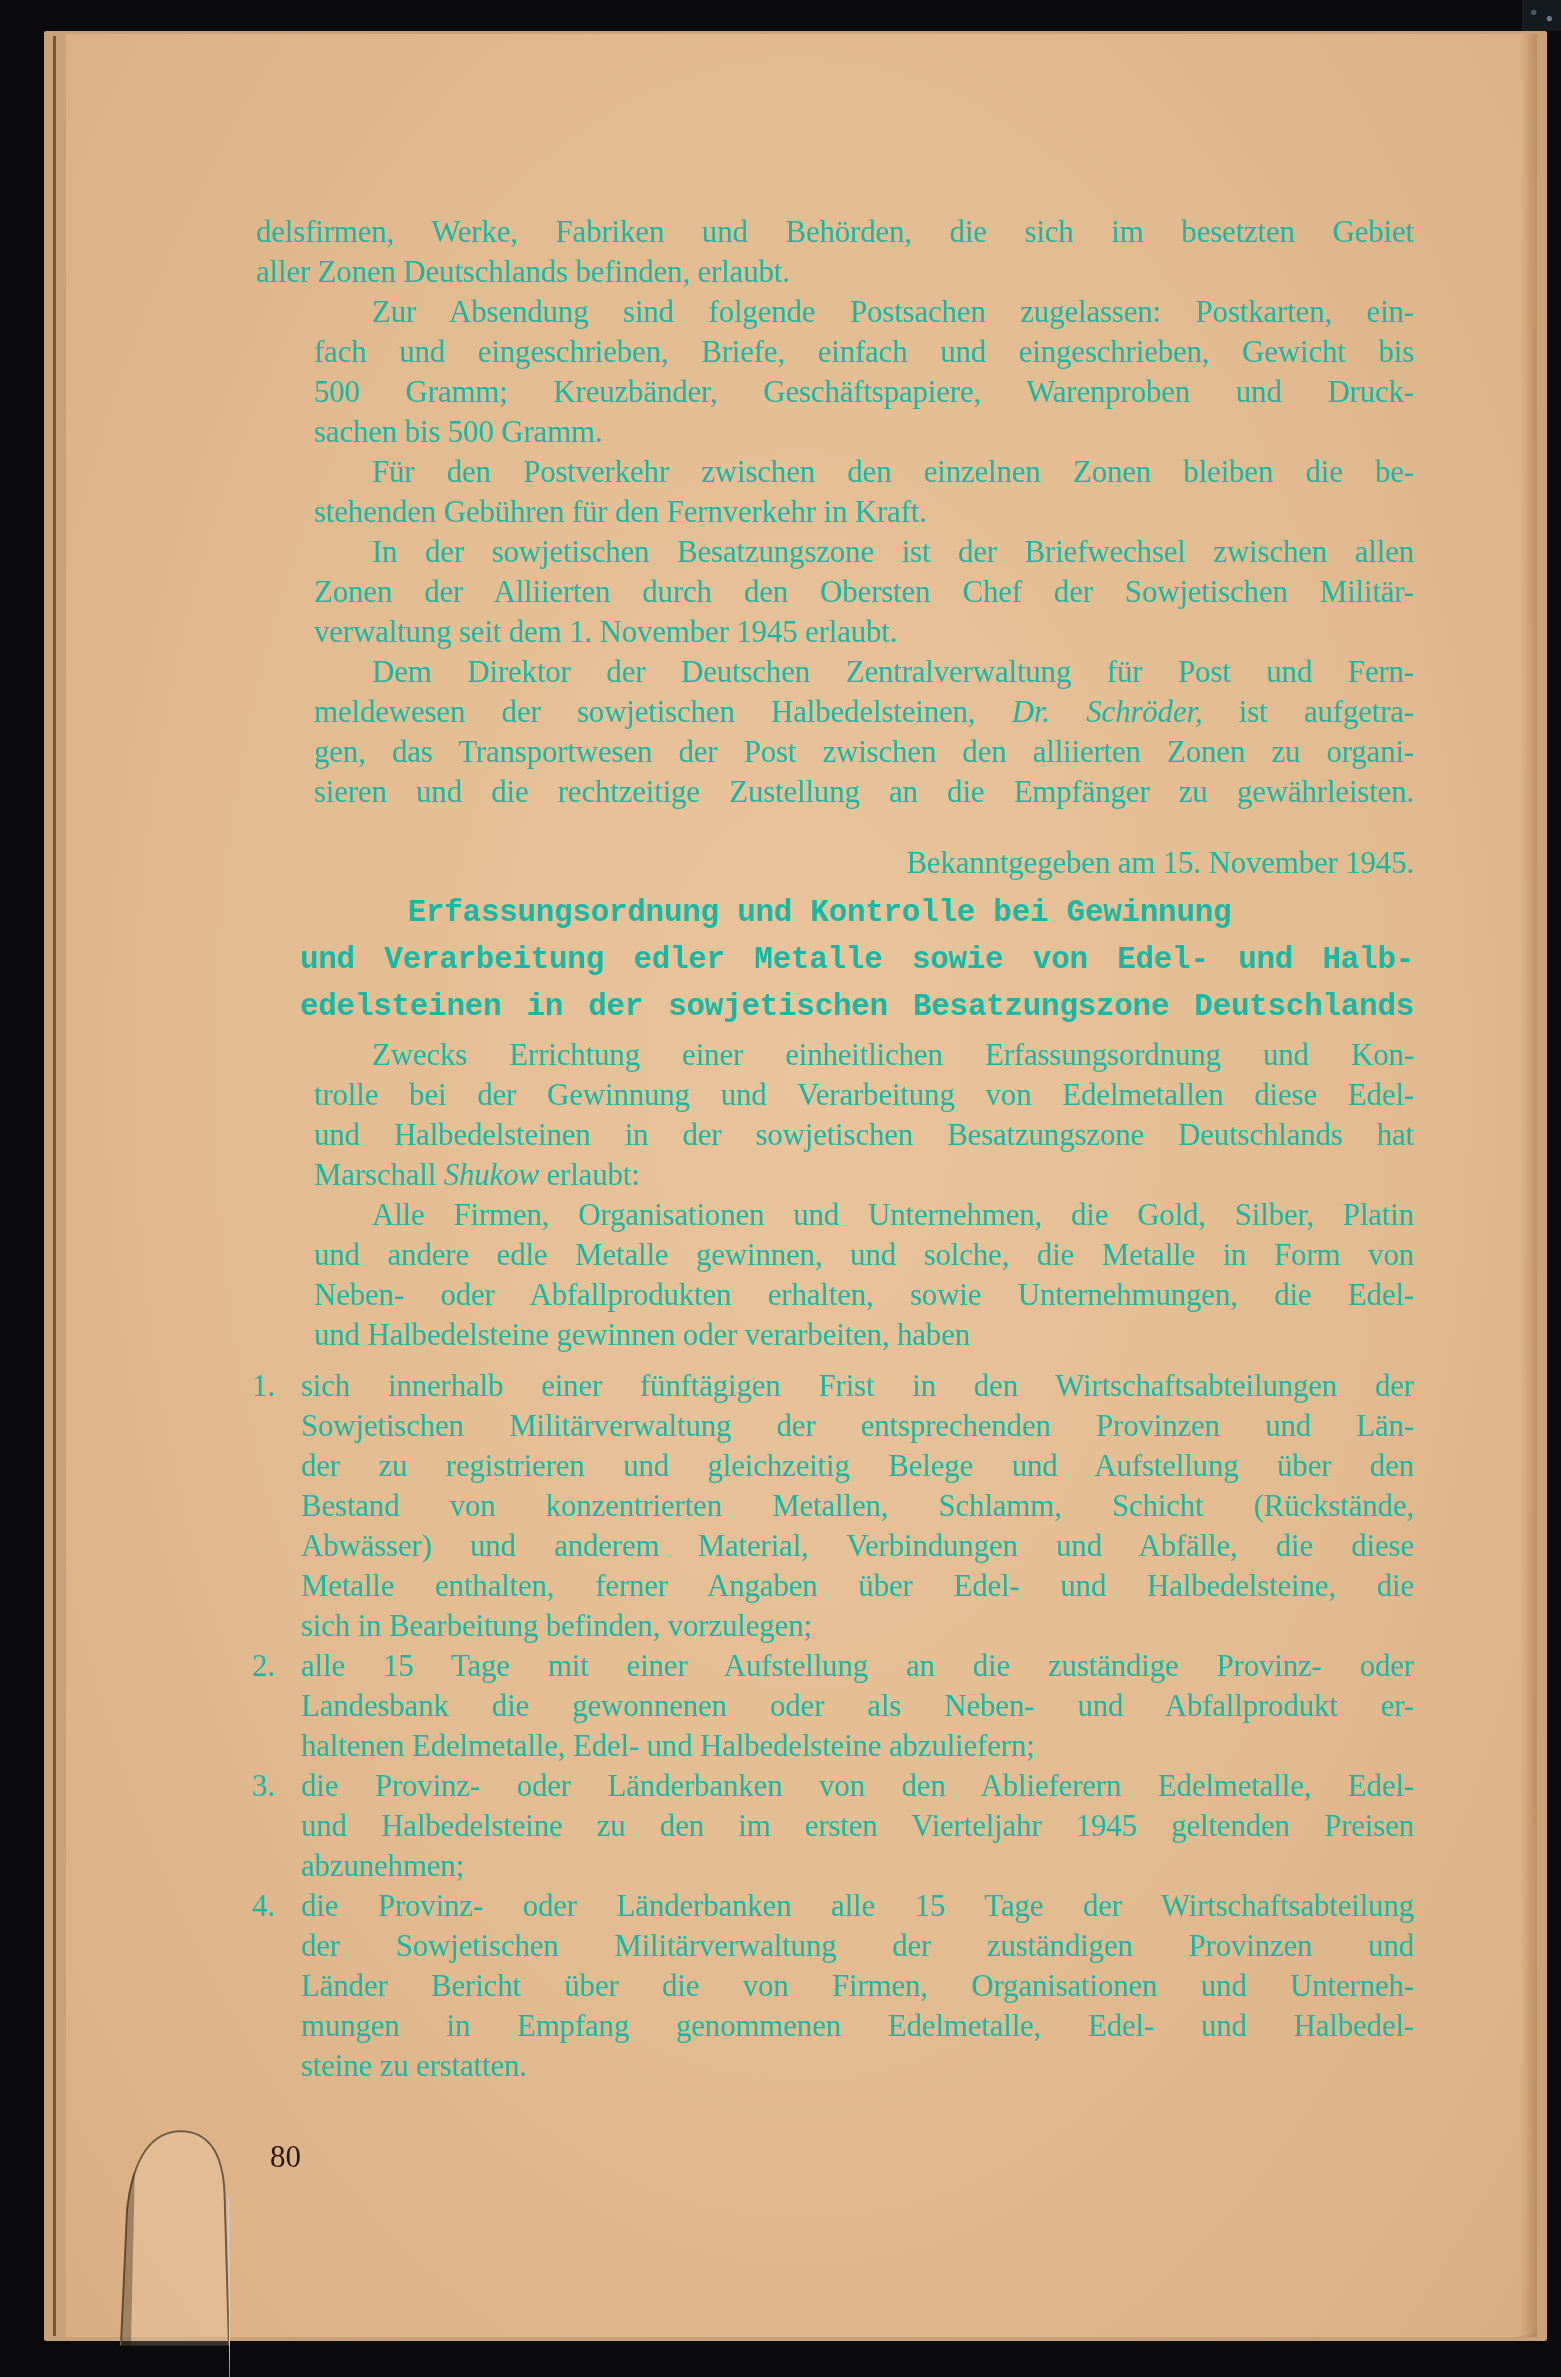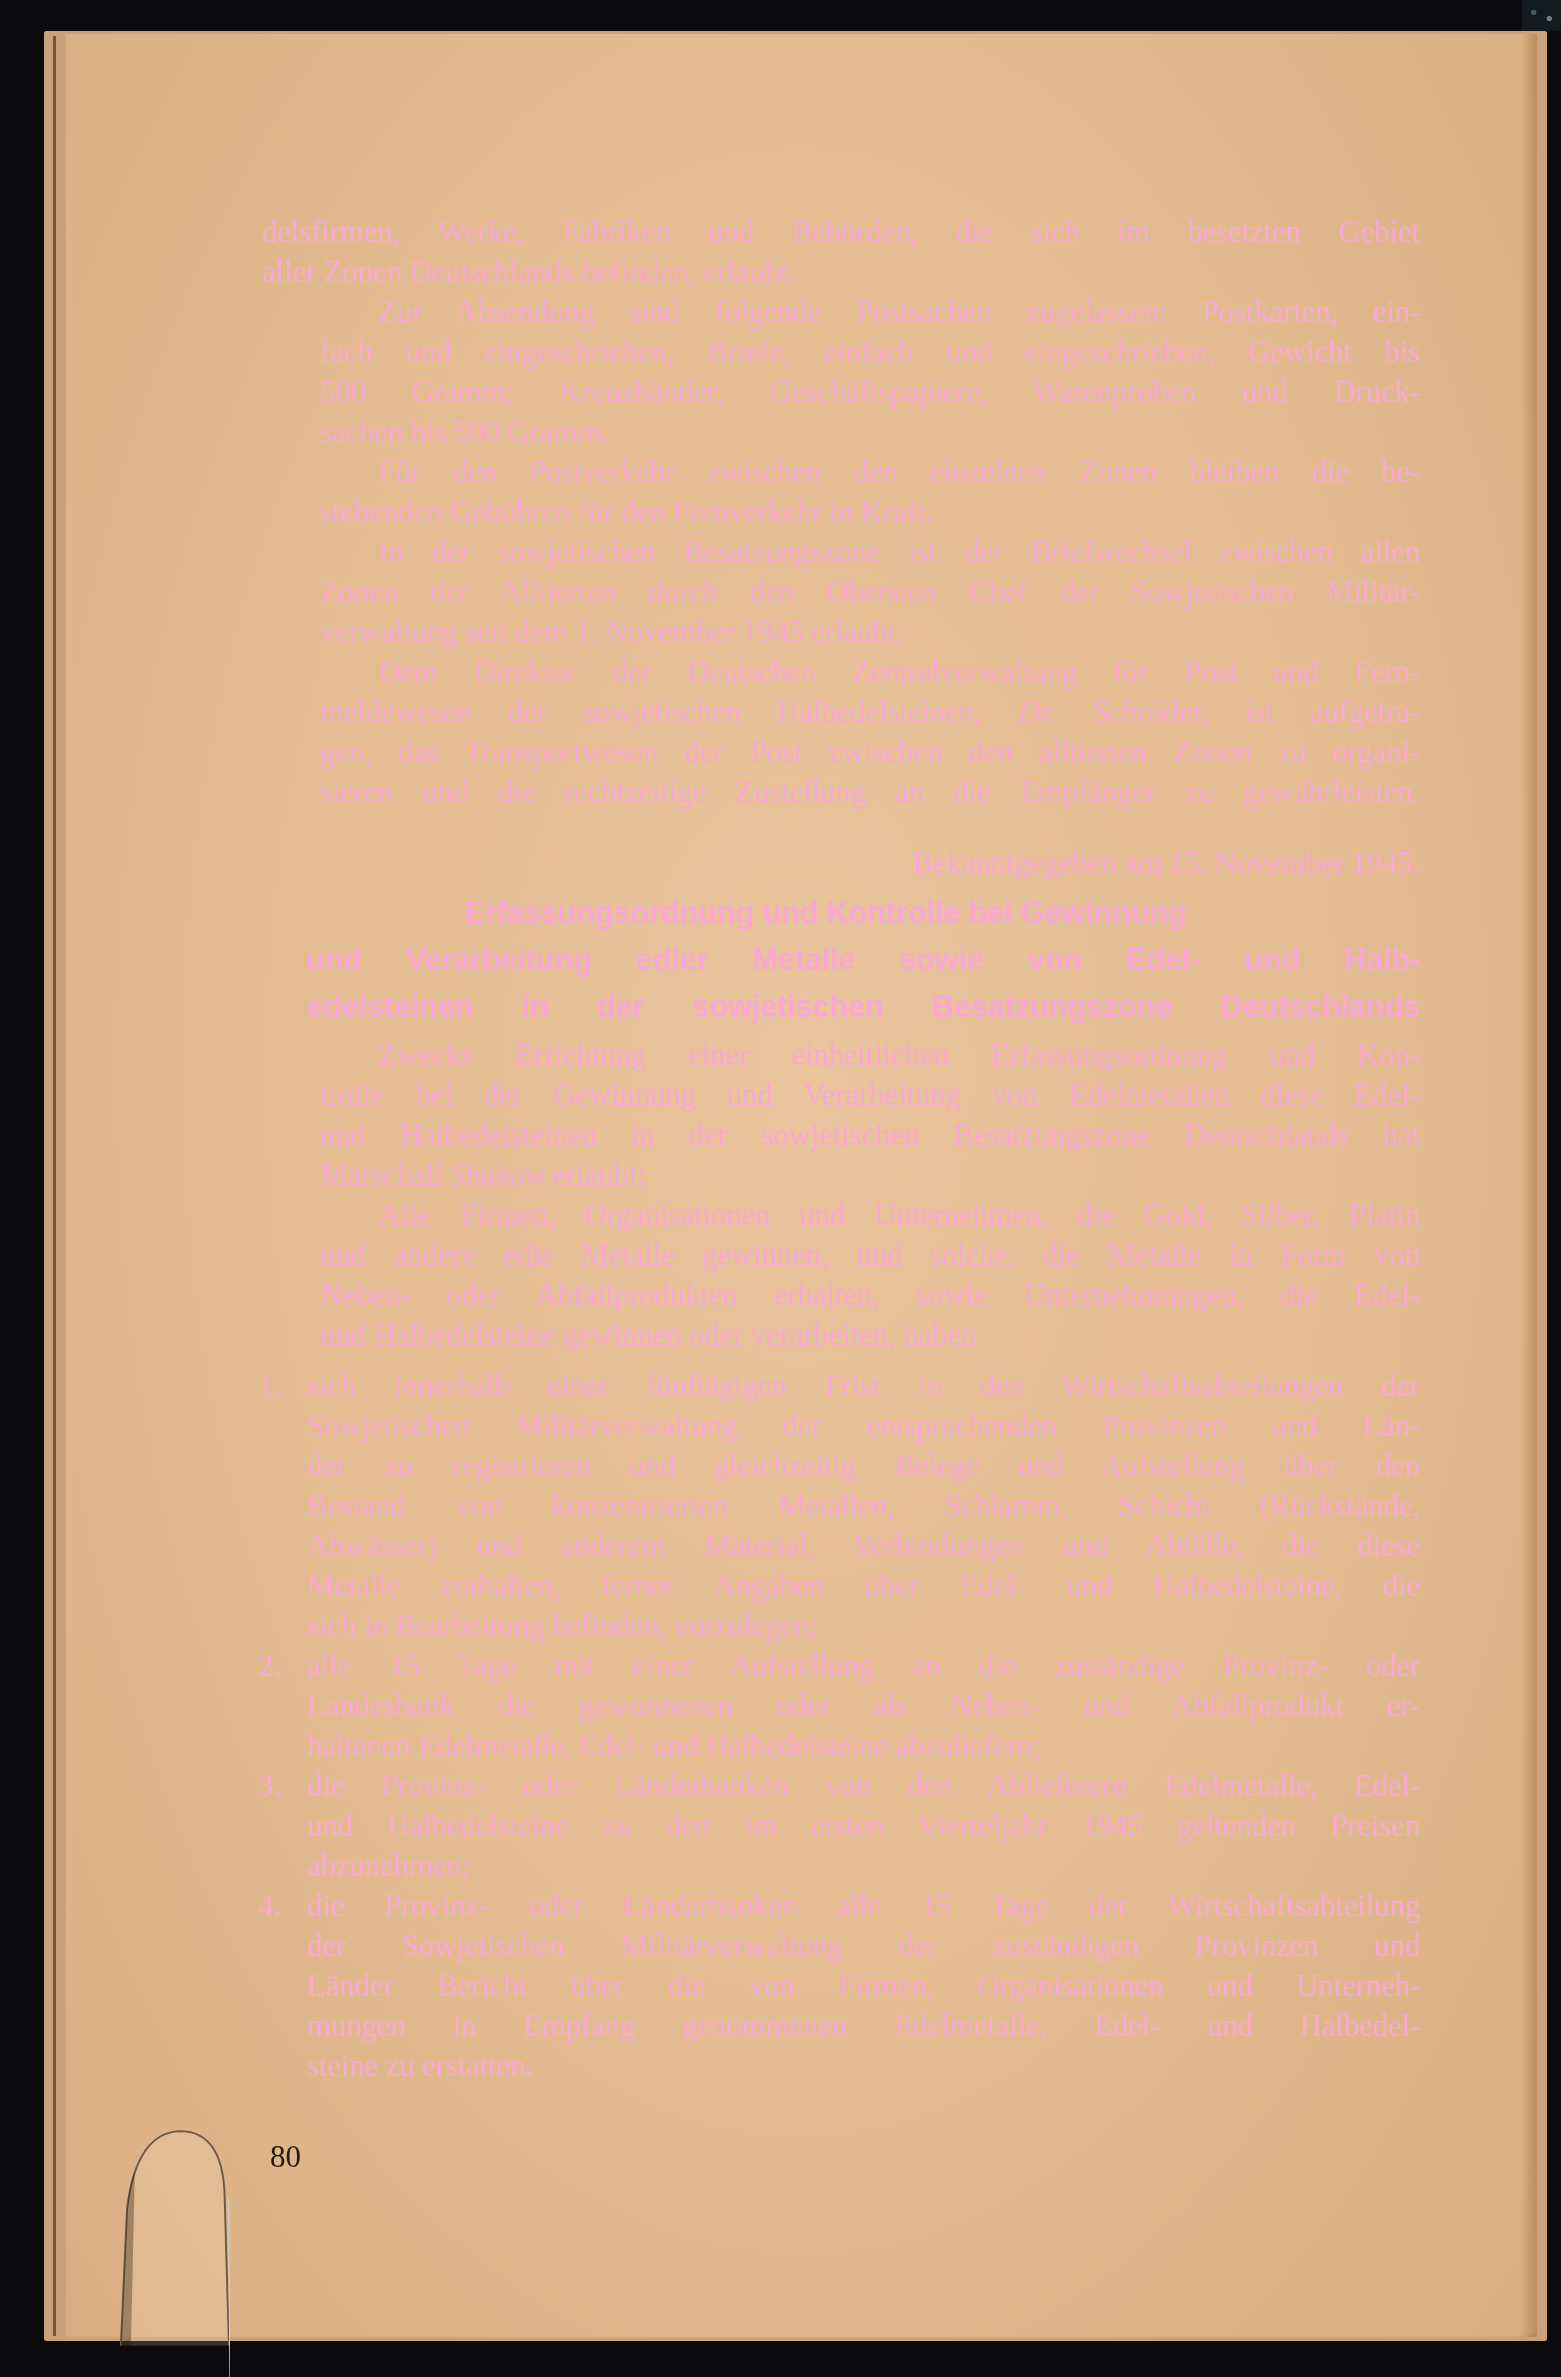--- a/index.html
+++ b/index.html
@@ -23,35 +23,35 @@
   .page-right-shade {
     position:absolute; right:0; top:0; width:17px; height:100%;
     background:linear-gradient(to right, rgba(150,100,55,0), rgba(150,100,55,.45));
   }
   .corner-noise {
     position:absolute; right:0; top:0; width:39px; height:31px;
     background:radial-gradient(circle at 30% 40%, #4a5a60 0 2.3px, transparent 3.1px),
                radial-gradient(circle at 70% 60%, #6a7a80 0 2.3px, transparent 3.1px), #151a1e;
   }
   .text-col {
-    position:absolute; left:262px; top:212px; width:1158px;
-    color:#f9a8d4;
+    position:absolute; left:256px; top:212px; width:1158px;
+    color:#14b8a6;
     font-size:31px; line-height:40px;
     letter-spacing:-0.2px;
     transform-origin:left top;
   }
   .p { text-align:justify; text-indent:58px; margin:0; }
   .p.noindent { text-indent:0; }
   .p .line { display:block; text-align:justify; text-align-last:justify; white-space:nowrap; }
   .line { display:block; text-align:justify; text-align-last:justify; }
   .line.last { text-align-last:left; }
   .indent { padding-left:58px; }
   .date-line { text-align:right; margin-top:31px; }
   .heading {
-    font-family:Liberation Sans, sans-serif; font-weight:bold;
+    font-family:Liberation Mono, monospace; font-weight:bold;
     font-size:31px; line-height:47px; margin-top:6.2px; margin-bottom:4.7px;
     letter-spacing:-0.3px;
   }
   .heading .h1 { display:block; text-align:center; padding-left:31px; padding-right:62px; }
   .heading .h2, .heading .h3 { display:block; text-align:justify; text-align-last:justify;margin-left:44px; }
   .ol { margin-top:11px; }
   .li { position:relative; padding-left:45px; }
   .li .num { position:absolute; left:-3.9px; top:0; }
   i { font-style:italic; }
   .page-number {

